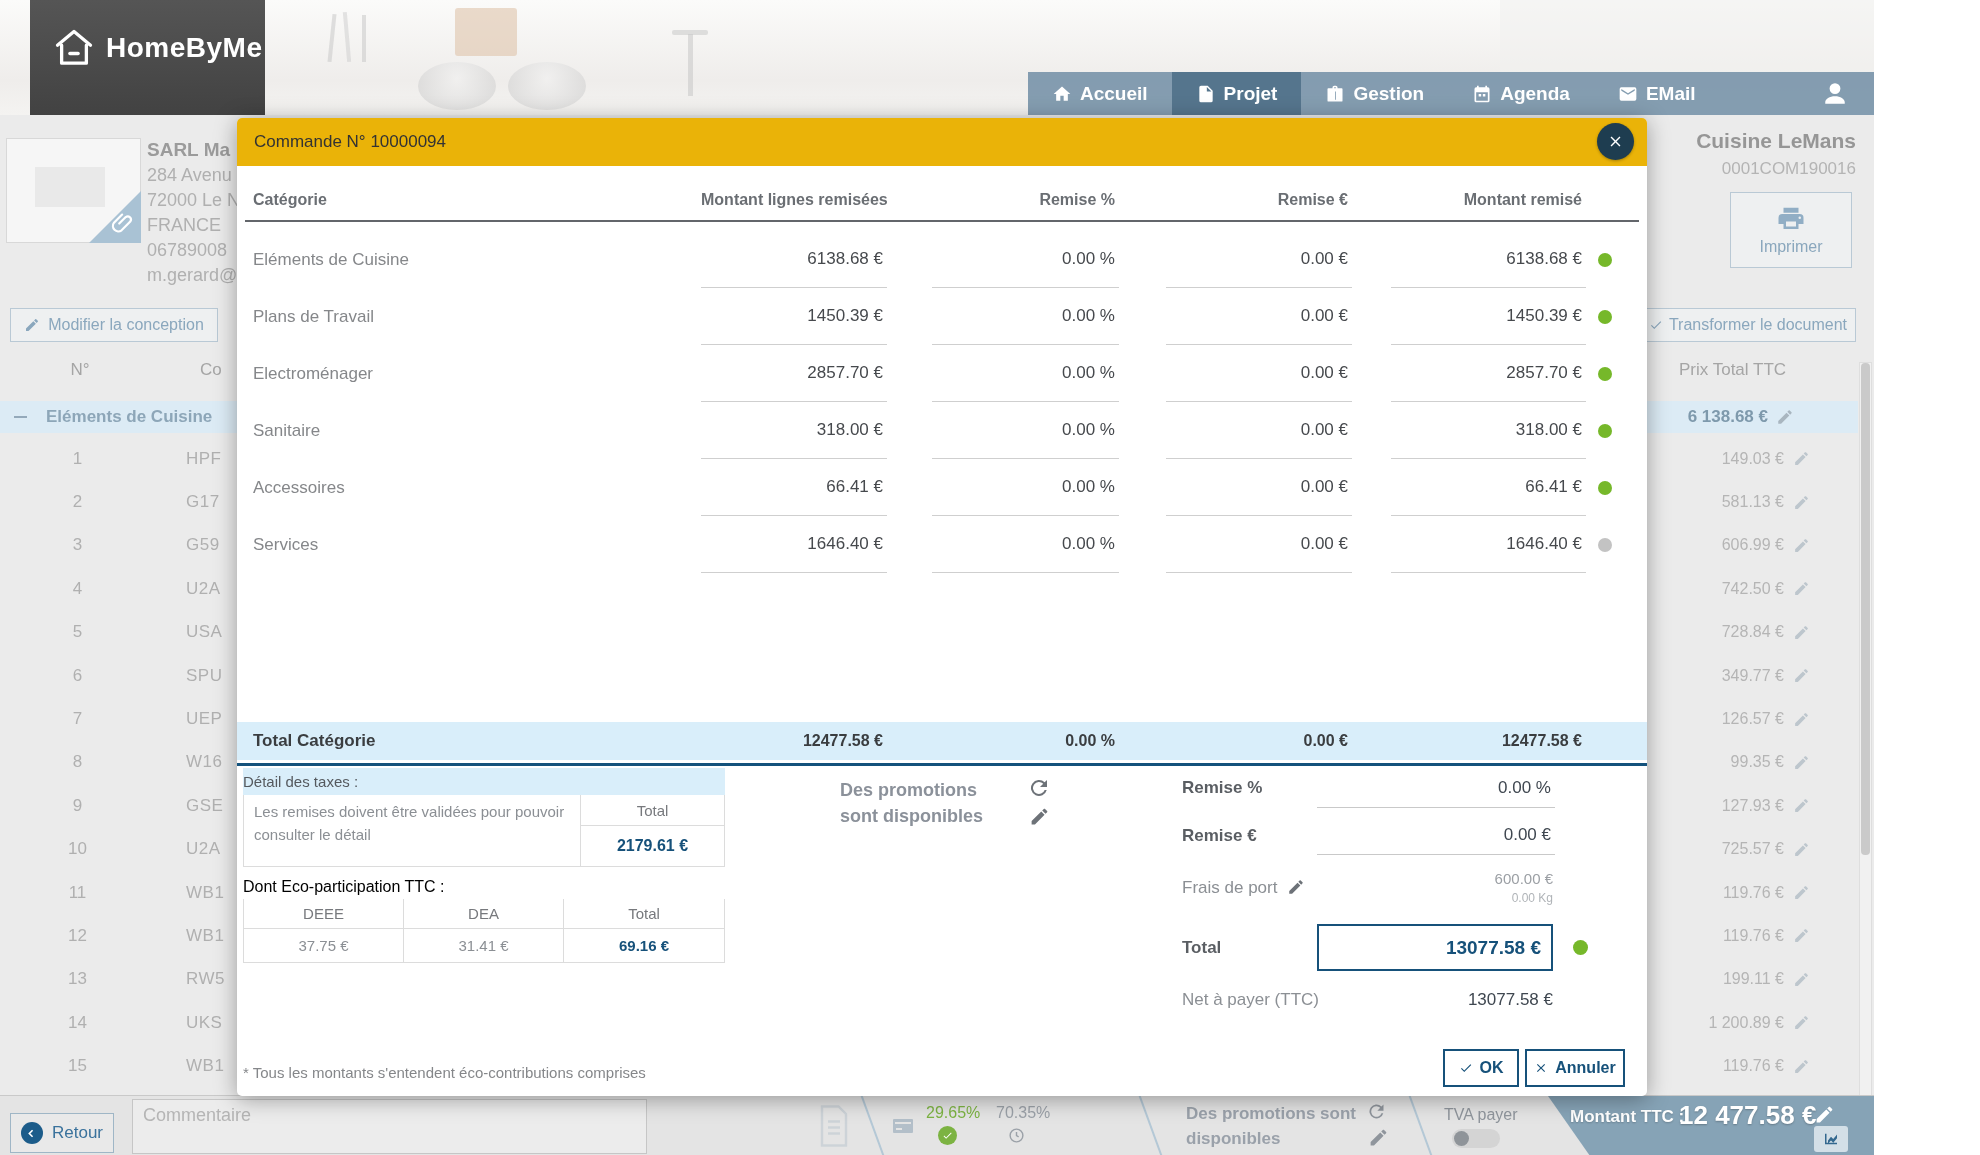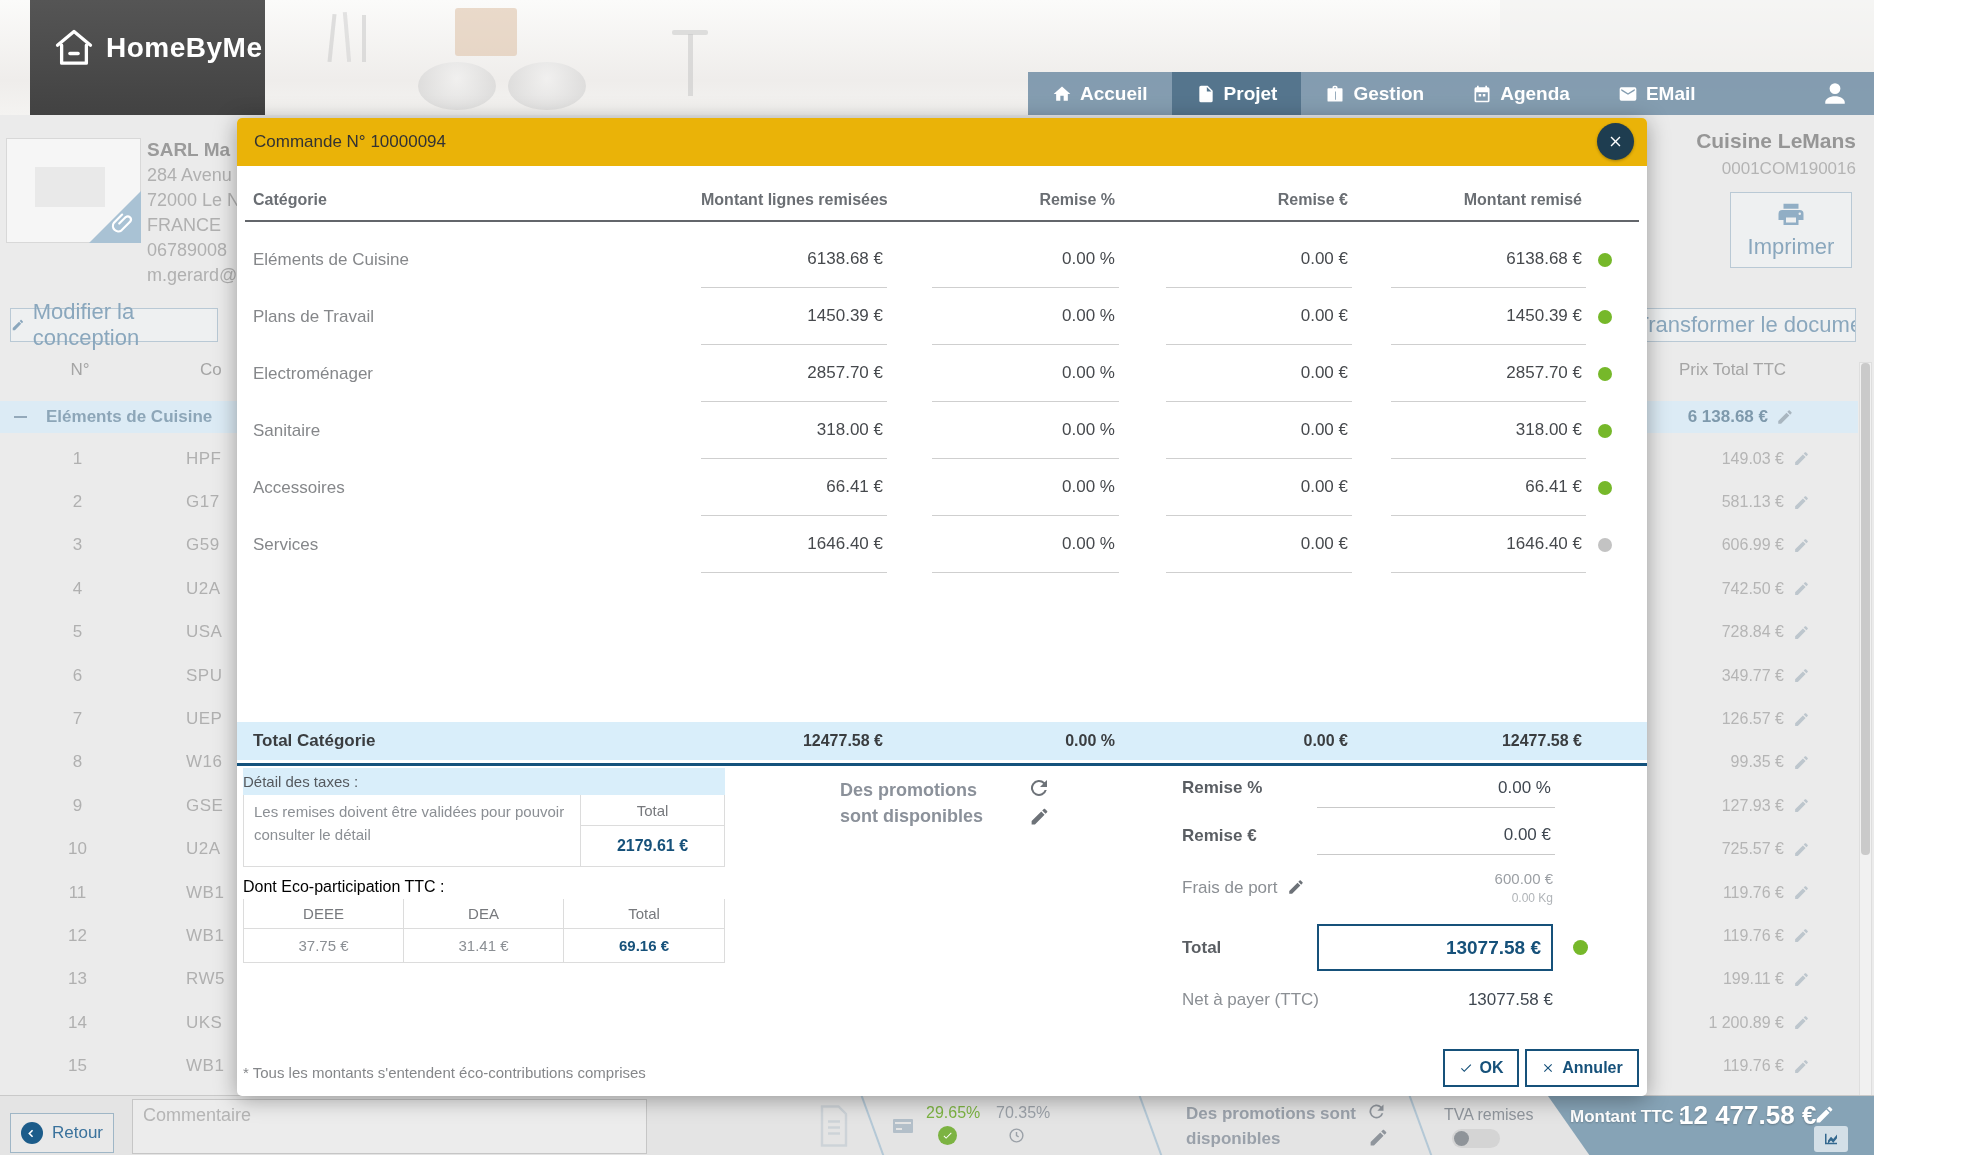--- a/index.html
+++ b/index.html
@@ -24,21 +24,21 @@
   
   .bgmain{position:absolute;left:0;top:115px;width:1874px;height:980px;}
   .thumb{position:absolute;left:6px;top:23px;width:135px;height:105px;background:#f6f6f6;border:1px solid #d8d8d8;}
   .thumb-sketch{position:absolute;left:28px;top:28px;width:70px;height:40px;background:#e9e9e9;}
   .clip-badge{position:absolute;right:-1px;bottom:-1px;width:0;height:0;border-left:52px solid transparent;border-bottom:52px solid #a9c2d4;}
   .clip-icon{position:absolute;right:4px;bottom:2px;color:#fff;}
   .clip-icon svg{width:26px;height:26px;}
   .company{position:absolute;left:147px;top:22px;width:92px;overflow:hidden;}
   .company .cname{font-size:19px;font-weight:bold;color:#9b9b9b;white-space:nowrap;line-height:26px;}
   .company .cline{font-size:18px;color:#b0b0b0;white-space:nowrap;line-height:25px;}
-  .btn-faded{border:1px solid #b9c9d5;background:#eef0f1;color:#8aa7bd;font-size:22px;display:flex;align-items:center;justify-content:center;gap:8px;cursor:pointer;}
+  .btn-faded{border:1px solid #b9c9d5;background:#eef0f1;color:#8aa7bd;font-size:16px;display:flex;align-items:center;justify-content:center;gap:8px;cursor:pointer;}
   .btn-modify{position:absolute;left:10px;top:193px;width:208px;height:34px;}
   .btn-modify svg{width:16px;height:16px;fill:#8aa7bd;}
   .bg-thead{position:absolute;left:0;top:245px;width:237px;font-size:17px;color:#a5a5a5;}
   .bg-no{position:absolute;left:55px;width:50px;text-align:center;}
   .bg-co{position:absolute;left:200px;}
   .band{position:absolute;top:286px;height:32px;background:#dcebf5;}
   .band-l{left:0;width:237px;}
   .band-r{left:1647px;width:211px;display:flex;align-items:center;justify-content:flex-end;padding-right:64px;}
   .minus-ic{position:absolute;left:14px;top:15px;width:13px;height:2px;background:#94a9ba;}
   .band-label{position:absolute;left:46px;top:6px;font-size:17px;font-weight:bold;color:#8da6b8;white-space:nowrap;}
@@ -150,21 +150,21 @@
   .s-ship2{position:absolute;left:1080px;top:773px;width:236px;text-align:right;font-size:12px;color:#b0b4b8;}
   .ship-pen{color:#6d7278;margin-left:10px;vertical-align:-3px;display:inline-block;}
   .ship-pen svg{width:18px;height:18px;fill:currentColor;}
   .s-totbox{position:absolute;left:1080px;top:806px;width:236px;height:47px;border:2px solid #16517a;background:#fff;display:flex;align-items:center;justify-content:flex-end;padding-right:10px;font-size:19px;font-weight:bold;color:#16517a;}
   .s-totdot{position:absolute;left:1336px;top:822px;}
   .s-net{position:absolute;left:1080px;top:872px;width:236px;text-align:right;font-size:17px;color:#3f4750;}
   .m-foot{position:absolute;left:6px;top:946px;font-size:15px;color:#85878a;}
   .m-btn{position:absolute;top:931px;height:38px;border:2px solid #16517a;background:#fff;color:#16517a;font-size:16px;font-weight:bold;display:flex;align-items:center;justify-content:center;gap:7px;cursor:pointer;}
   .m-btn svg{width:14px;height:14px;fill:#16517a;}
   .btn-ok{left:1206px;width:76px;}
-  .btn-cancel{left:1288px;width:114px;}
+  .btn-cancel{left:1288px;width:100px;}
 </style>
 </head>
 <body>
 
 <div class="stage">
   <div class="app">
 
     <div class="hdr">
       <div class="ph" style="left:330px;top:14px;width:4px;height:48px;background:#c8c8c8;transform:rotate(6deg);"></div>
       <div class="ph" style="left:345px;top:12px;width:4px;height:50px;background:#cfcfcf;transform:rotate(-5deg);"></div>
@@ -512,21 +512,21 @@
         <svg viewBox="0 0 24 24">
             <path d="M17.65 6.35A8 8 0 1 0 19.73 14h-2.08a6 6 0 1 1-1.41-6.24L13 11h7V4l-2.35 2.35z"></path>
           </svg>
       </span>
       <span class="fpen">
         <svg viewBox="0 0 24 24">
             <path d="M3 17.2V21h3.8L17.8 10 14 6.2 3 17.2zM20.7 7.1c.4-.4.4-1 0-1.4l-2.4-2.4c-.4-.4-1-.4-1.4 0l-1.8 1.8 3.8 3.8 1.8-1.8z"></path>
           </svg>
       </span>
       <div class="sep" style="left:1420px;"></div>
-      <span class="tva">TVA remises</span>
+      <span class="tva">TVA payer</span>
       <div class="toggle">
           <div class="knob"></div>
         </div>
       <div class="dark-sec">
         <span class="mt-label">Montant TTC :</span>
         <span class="mt-value">12 477.58 €</span>
         <span class="mt-pen">
           <svg viewBox="0 0 24 24">
               <path d="M3 17.2V21h3.8L17.8 10 14 6.2 3 17.2zM20.7 7.1c.4-.4.4-1 0-1.4l-2.4-2.4c-.4-.4-1-.4-1.4 0l-1.8 1.8 3.8 3.8 1.8-1.8z"></path>
             </svg>

